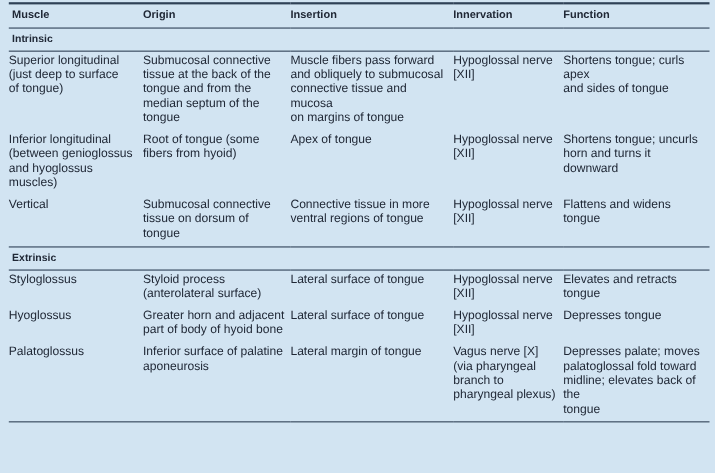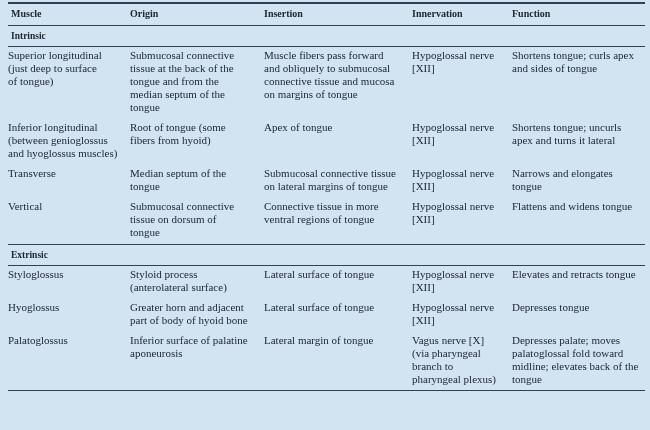--- a/index.html
+++ b/index.html
@@ -12,21 +12,20 @@
   body {
     width: 650px; height: 430px;
     background: var(--bg);
     font-family: "Liberation Sans", sans-serif;
     color: var(--text);
   }
   .page {
     width: 650px; height: 430px;
     padding: 2px 21px 0 8px;
     overflow: hidden;
-    font-family: Liberation Serif, serif;
   }
   table.muscle-table {
     border-collapse: collapse;
     table-layout: fixed;
     width: 637px;
     border-top: 2px solid var(--rule);
     border-bottom: 1px solid var(--rule);
   }
   col.c1 { width: 122px; }
   col.c2 { width: 134px; }
@@ -107,32 +106,21 @@
         <tr class="data-row">
           <td class="cell cell-muscle first">Inferior longitudinal
 (between genioglossus
 and hyoglossus muscles)</td>
           <td class="cell cell-origin">Root of tongue (some
 fibers from hyoid)</td>
           <td class="cell cell-insertion">Apex of tongue</td>
           <td class="cell cell-innervation">Hypoglossal nerve
 [XII]</td>
           <td class="cell cell-function">Shortens tongue; uncurls
-apex and turns it lateral</td>
-        </tr>
-        <tr class="data-row">
-          <td class="cell cell-muscle first">Transverse</td>
-          <td class="cell cell-origin">Median septum of the
-tongue</td>
-          <td class="cell cell-insertion">Submucosal connective tissue
-on lateral margins of tongue</td>
-          <td class="cell cell-innervation">Hypoglossal nerve
-[XII]</td>
-          <td class="cell cell-function">Narrows and elongates
-tongue</td>
+horn and turns it downward</td>
         </tr>
         <tr class="data-row">
           <td class="cell cell-muscle first">Vertical</td>
           <td class="cell cell-origin">Submucosal connective
 tissue on dorsum of
 tongue</td>
           <td class="cell cell-insertion">Connective tissue in more
 ventral regions of tongue</td>
           <td class="cell cell-innervation">Hypoglossal nerve
 [XII]</td>

